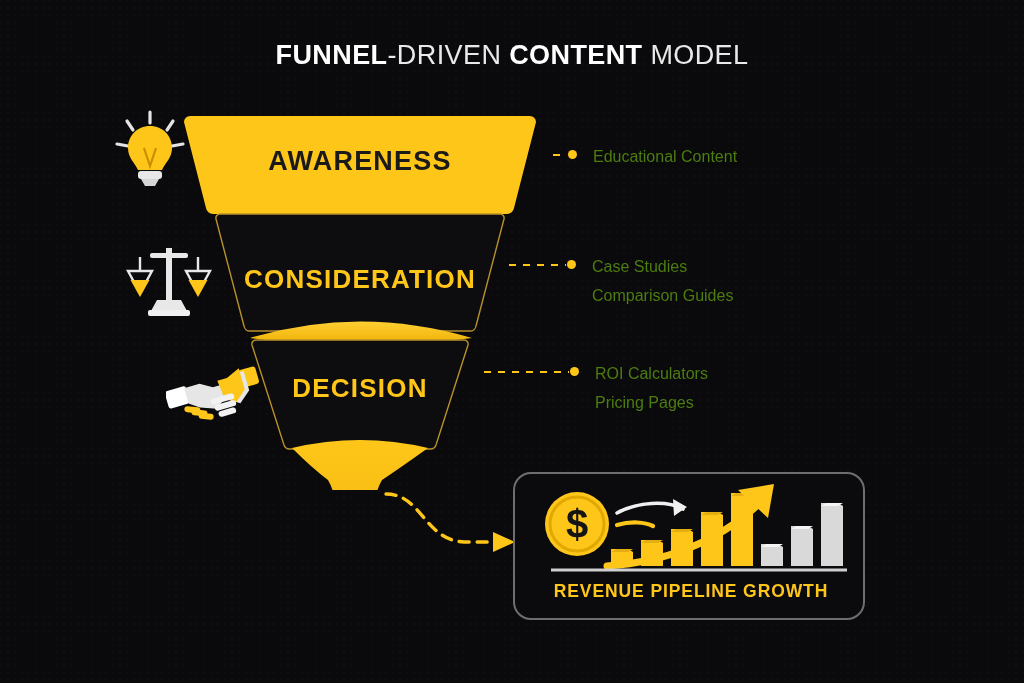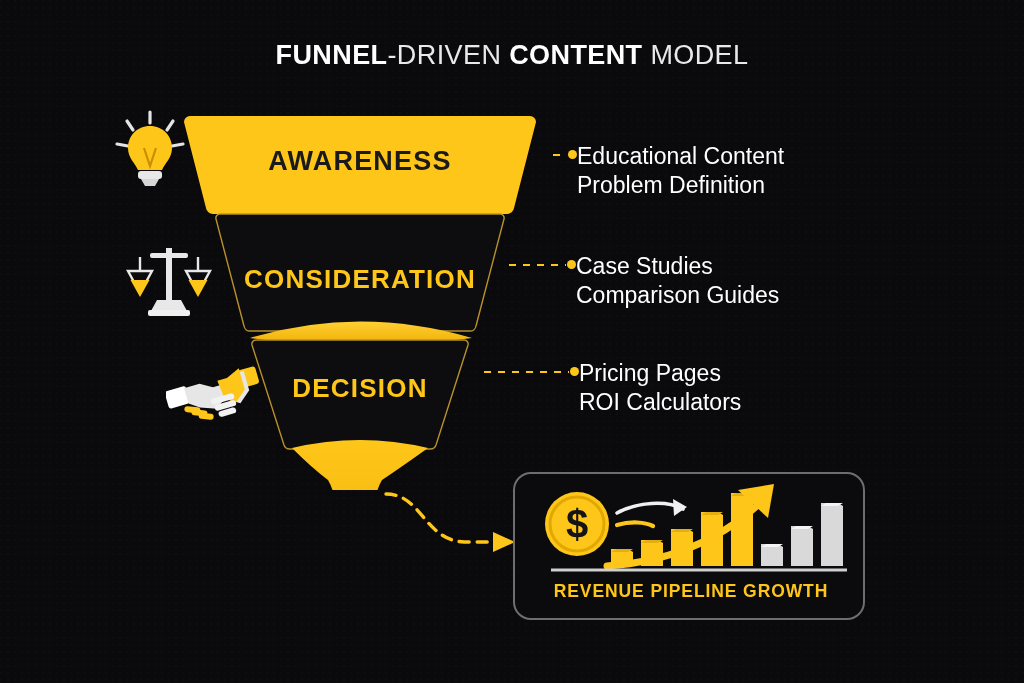--- a/index.html
+++ b/index.html
@@ -79,22 +79,23 @@
   .callout .dot {
     width: 9px;
     height: 9px;
     border-radius: 50%;
     background: #ffc61a;
     margin-top: 8px;
     margin-left: 1px;
     flex: 0 0 auto;
   }
   .callout .lines {
-    color: #ffffff;
-    font-size: 23px;
+    margin-left: 16px;
+    color: #4d7c0f;
+    font-size: 16px;
     line-height: 29px;
     white-space: nowrap;
   }
 
   
   .side-icon { position: absolute; }
 
   
   #growth-card {
     position: absolute;
@@ -211,39 +212,38 @@
         <rect x="48" y="48" width="18" height="6" rx="3"></rect>
       </g>
     </g>
   </svg>
 
   <div class="callout" style="left:553px; top:142px;">
     <div class="dash" style="width:14px;"></div>
     <div class="dot"></div>
     <div class="lines">
       <div>Educational Content</div>
-      <div>Problem Definition</div>
     </div>
   </div>
 
   <div class="callout" style="left:509px; top:252px;">
     <div class="dash" style="width:57px;"></div>
     <div class="dot"></div>
     <div class="lines">
       <div>Case Studies</div>
       <div>Comparison Guides</div>
     </div>
   </div>
 
   <div class="callout" style="left:484px; top:359px;">
     <div class="dash" style="width:85px;"></div>
     <div class="dot"></div>
     <div class="lines">
+      <div>ROI Calculators</div>
       <div>Pricing Pages</div>
-      <div>ROI Calculators</div>
     </div>
   </div>
 
   <svg style="position:absolute; left:380px; top:478px;" width="145" height="90" viewBox="0 0 145 90">
     <path d="M6 16 C 42 16 44 62 84 64 L 116 64" fill="none" stroke="#ffc61a" stroke-width="3.4" stroke-dasharray="10 8" stroke-linecap="round"></path>
     <path d="M113 54 l22 10 l-22 10 z" fill="#ffc61a"></path>
   </svg>
 
   <div id="growth-card">
 

